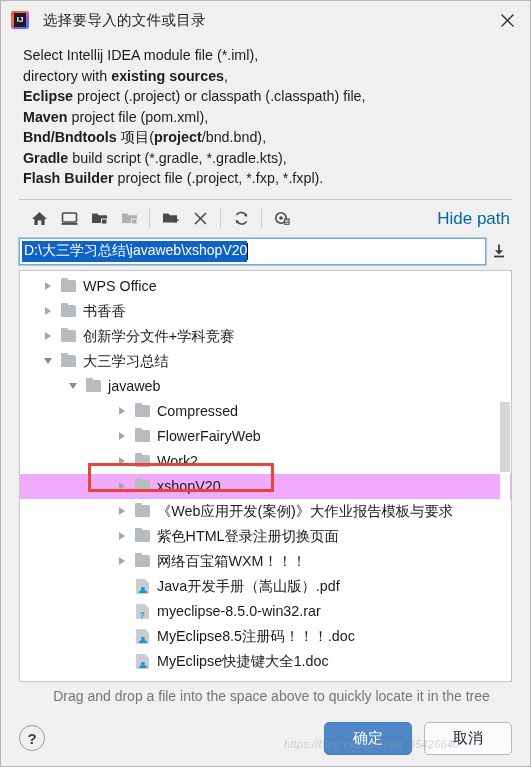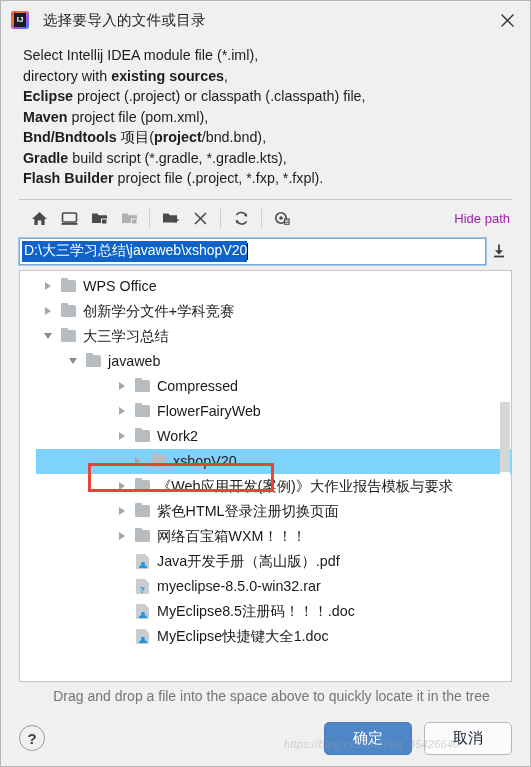--- a/index.html
+++ b/index.html
@@ -100,22 +100,22 @@
     color: #4a4a4a;
   }
   .tb-btn.disabled { opacity: .38; cursor: default; }
   .tb-sep {
     width: 1px; height: 19px;
     background: #cdcdcd;
     margin: 0 5px;
   }
   .hide-path {
     margin-left: auto;
-    color: #a21caf;
-    font-size: 13px;
+    color: #0369a1;
+    font-size: 17px;
     cursor: pointer;
     padding-right: 2px;
   }
 
   
   .path-row {
     display: flex;
     align-items: center;
     margin: 0 18px 5px 18px;
     flex: 0 0 auto;
@@ -165,21 +165,21 @@
     position: relative;
     padding-top: 3px;
   }
   .row {
     height: 25px;
     display: flex;
     align-items: center;
     white-space: nowrap;
     cursor: default;
   }
-  .row.selected { background: #7dd3fc; margin-left: 16px; }
+  .row.selected { background: #f0abfc; }
   .twisty {
     width: 19px; height: 25px;
     display: flex; align-items: center; justify-content: center;
     flex: 0 0 auto;
     cursor: pointer;
   }
   .twisty.spacer { cursor: default; }
   .tri-r {
     width: 0; height: 0;
     border-left: 6px solid #a6a6a6;
@@ -486,20 +486,29 @@
           </div>
           <div class="label">WPS Office</div>
         </div>
         <div class="row ind1">
           <div class="twisty">
             <div class="tri-r"></div>
           </div>
           <div class="ico">
             <div class="folder-ico"></div>
           </div>
+          <div class="label">书香香</div>
+        </div>
+        <div class="row ind1">
+          <div class="twisty">
+            <div class="tri-r"></div>
+          </div>
+          <div class="ico">
+            <div class="folder-ico"></div>
+          </div>
           <div class="label">创新学分文件+学科竞赛</div>
         </div>
         <div class="row ind1">
           <div class="twisty">
             <div class="tri-d"></div>
           </div>
           <div class="ico">
             <div class="folder-ico"></div>
           </div>
           <div class="label">大三学习总结</div>

